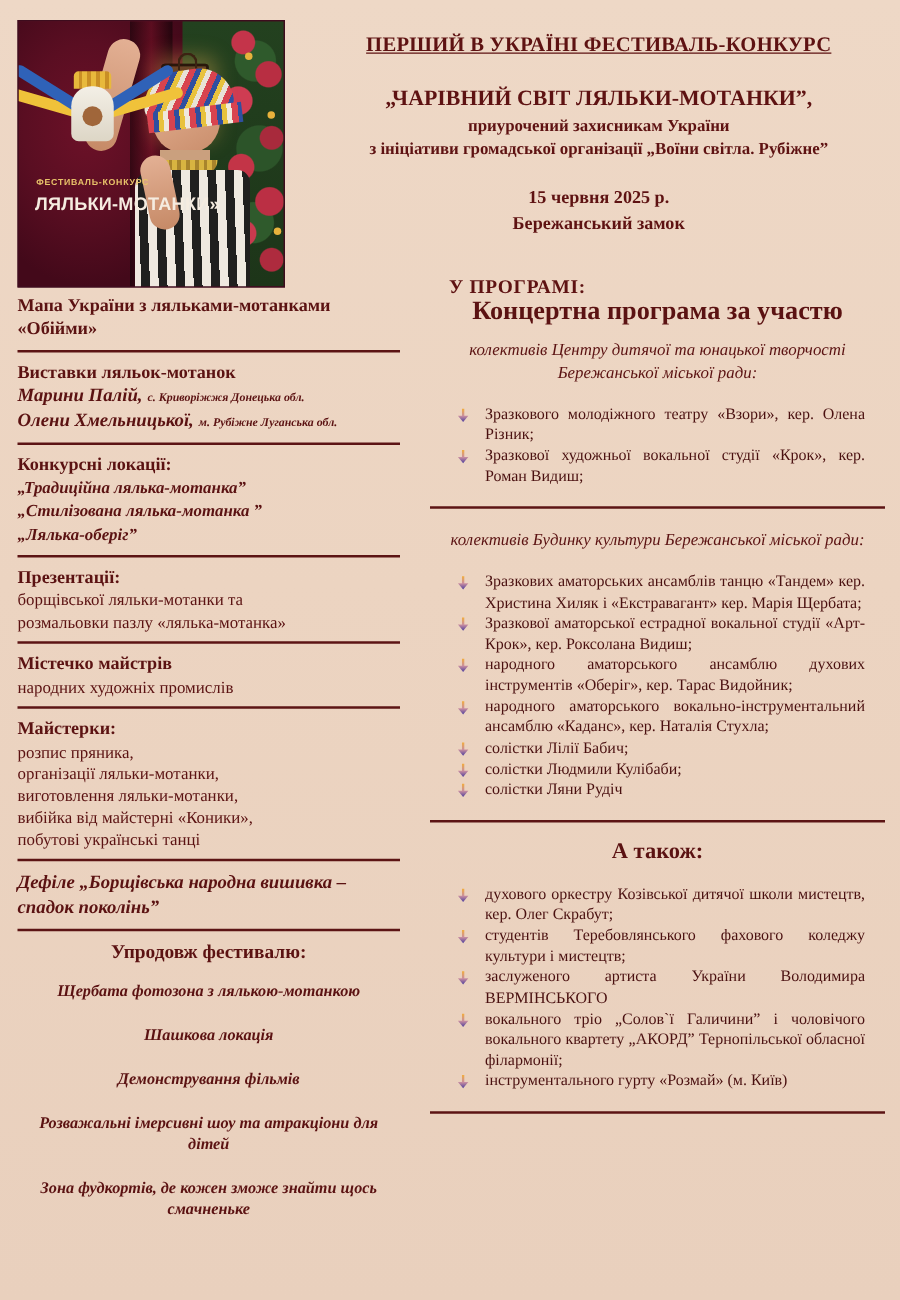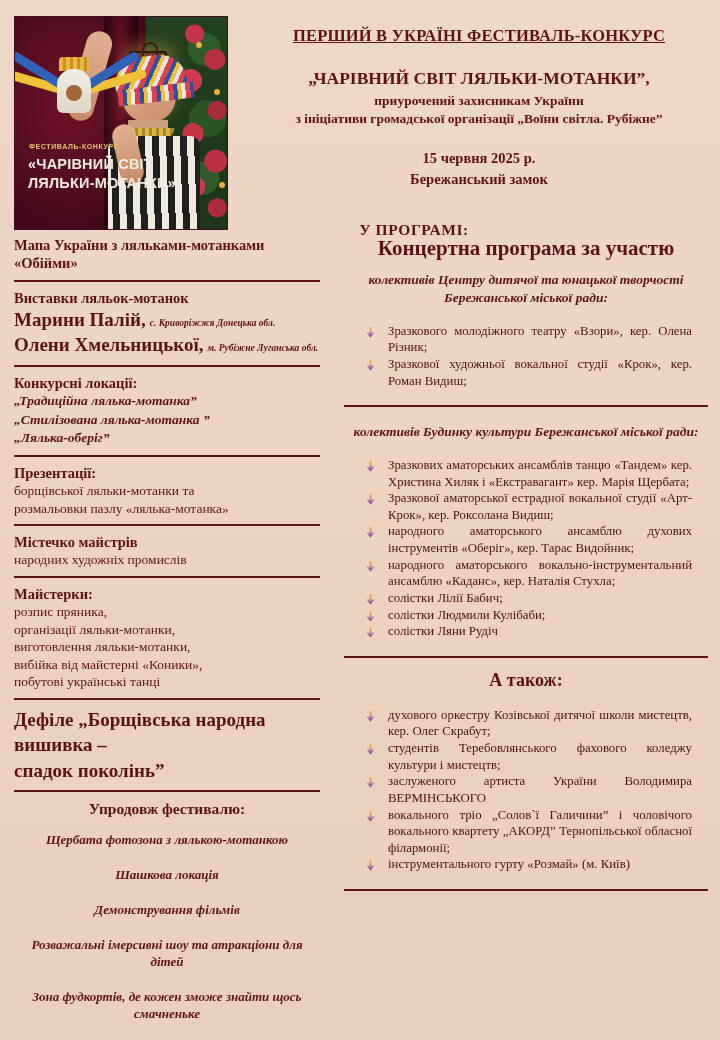--- a/index.html
+++ b/index.html
@@ -233,22 +233,23 @@
   }
 
   .blk { margin-bottom: 2px; }
   .b-title {
     font-weight: 700;
     font-size: 14.5px;
     line-height: 1.26;
     color: #5b1212;
   }
   .b-ital {
-    font-weight: 700;
-    font-size: 19px;
+    font-style: italic;
+    font-weight: 700;
+    font-size: 15px;
     line-height: 1.34;
     color: #5b1212;
   }
   .b-ital-sm {
     font-style: italic;
     font-weight: 700;
     font-size: 9.5px;
     color: #5b1212;
   }
   .b-q {
@@ -285,21 +286,21 @@
   .r-title {
     text-align: center;
     font-weight: 700;
     font-size: 21px;
     color: #5b1212;
     margin-bottom: 10px;
   }
   .r-group {
     text-align: center;
     font-style: italic;
-    font-weight: 700;
+    font-weight: 400;
     font-size: 13.5px;
     line-height: 1.32;
     color: #5b1212;
     margin-bottom: 3px;
   }
   .r-center-head {
     text-align: center;
     font-weight: 700;
     font-size: 18px;
     color: #5b1212;
@@ -363,21 +364,20 @@
       <div class="art-logo">
         <span class="ray" style="background:#f0c23a;transform:rotate(196deg)"></span>
         <span class="ray" style="background:#2f62b8;transform:rotate(212deg)"></span>
         <span class="ray" style="background:#f0c23a;transform:rotate(-16deg)"></span>
         <span class="ray" style="background:#2f62b8;transform:rotate(-32deg)"></span>
         <span class="crown"></span>
         <span class="doll"></span>
       </div>
       <div class="art-caption-small">ФЕСТИВАЛЬ-КОНКУРС</div>
       <div class="art-caption">
-        <div>«ЧАРІВНИЙ СВІТ</div>
         <div>ЛЯЛЬКИ-МОТАНКИ»</div>
       </div>
     </div>
 
     <div class="header-text">
       <div class="h-line1">ПЕРШИЙ В УКРАЇНІ ФЕСТИВАЛЬ-КОНКУРС</div>
       <div class="h-line2">„ЧАРІВНИЙ СВІТ ЛЯЛЬКИ-МОТАНКИ”,</div>
       <div class="h-line3">приурочений захисникам України</div>
       <div class="h-line3">з ініціативи громадської організації „Воїни світла. Рубіжне”</div>
       <div class="h-date">

